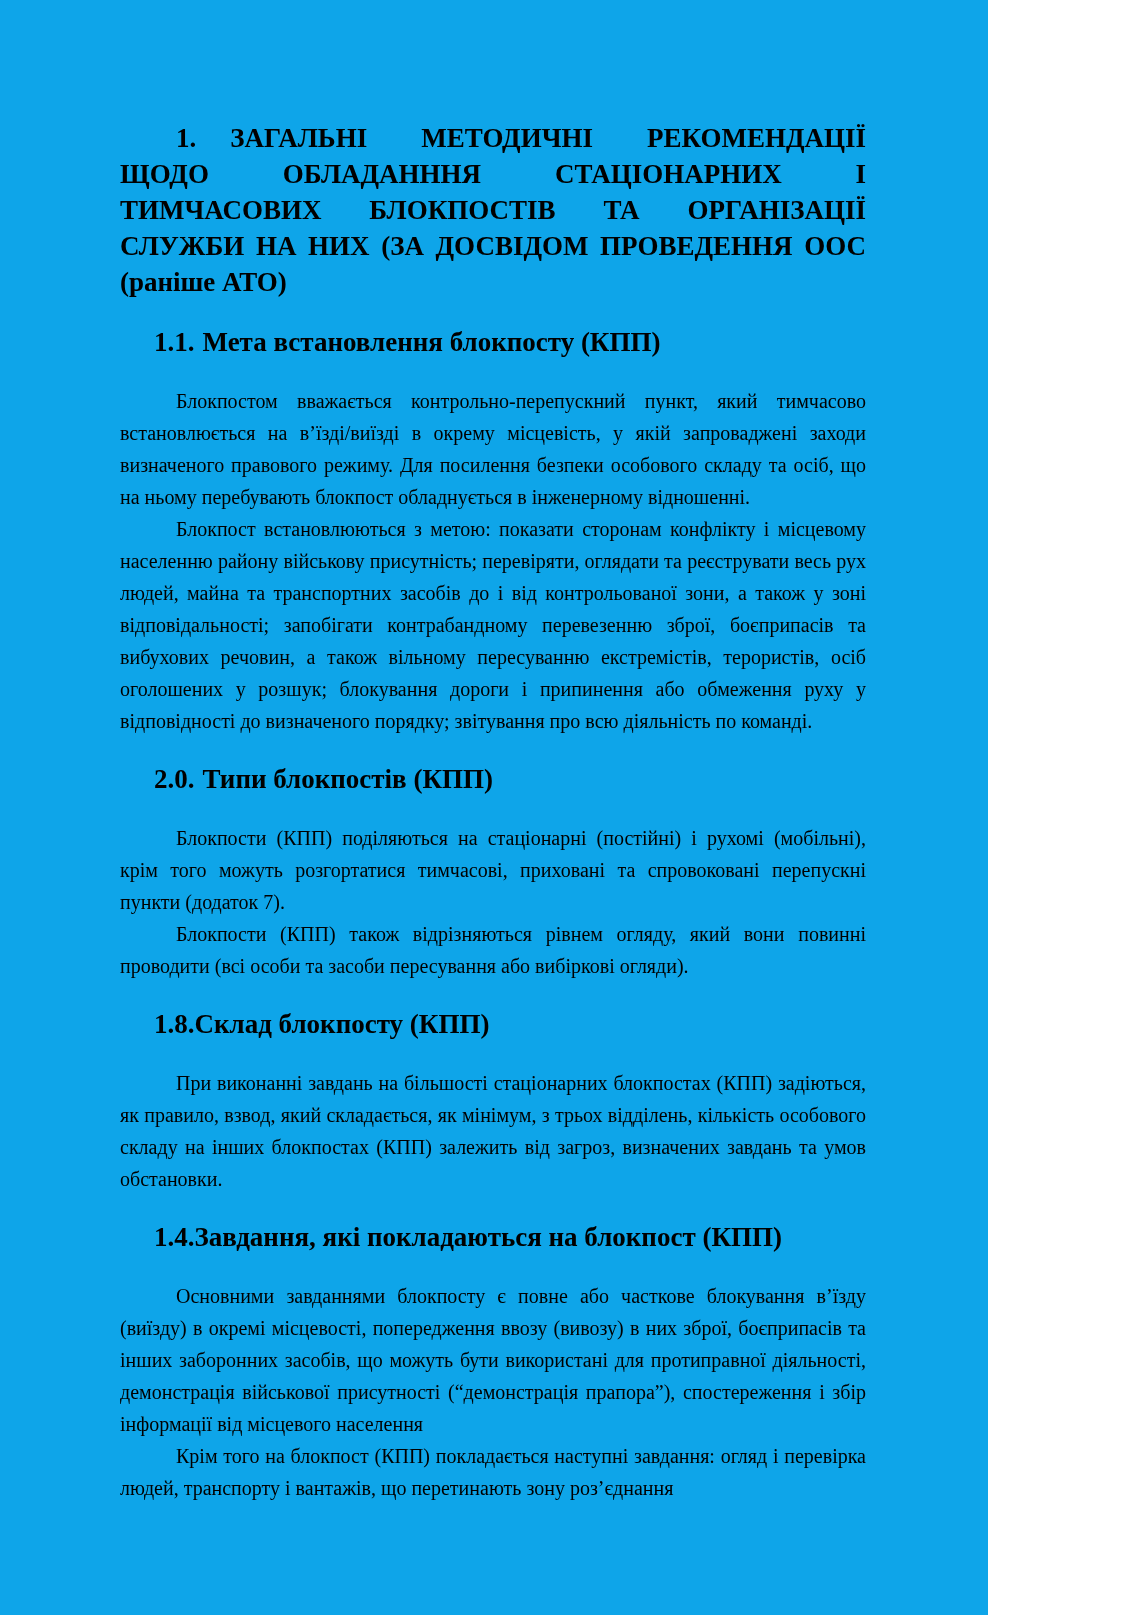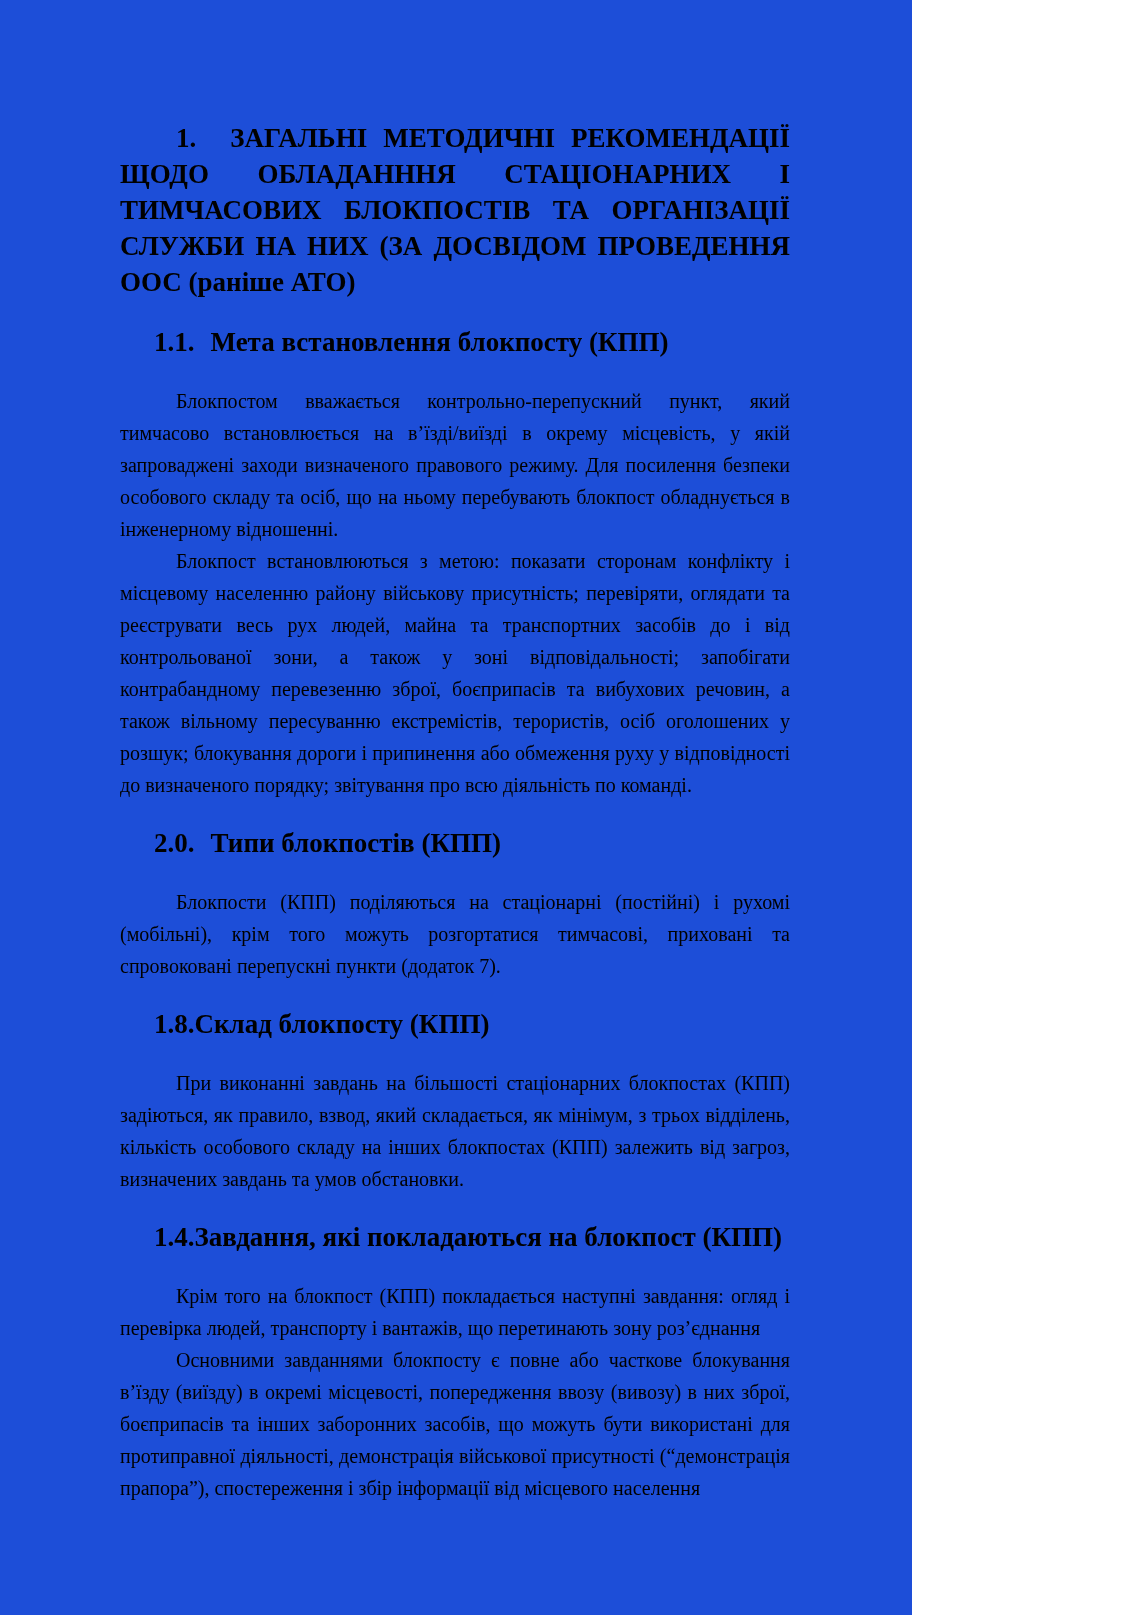--- a/index.html
+++ b/index.html
@@ -9,24 +9,24 @@
   }
   body {
     width: 1142px;
     height: 1615px;
     overflow: hidden;
     font-family: "Liberation Serif", serif;
     color: #000000;
   }
   .page {
     box-sizing: border-box;
-    width: 912px;
+    width: 988px;
     height: 1615px;
     padding: 120px 122px 0 120px;
-    background: #1d4ed8;
+    background: #0ea5e9;
   }
   .doc-title {
     margin: 0;
     font-size: 27px;
     font-weight: bold;
     line-height: 36px;
     text-align: justify;
     text-indent: 56px;
   }
   .doc-title .tabgap {
@@ -36,21 +36,21 @@
   h2.section-heading {
     margin: 26px 0 27px 34px;
     font-size: 27px;
     font-weight: bold;
     line-height: 32px;
   }
   h2.section-heading .num {
     display: inline-block;
     text-align: center;
   }
-  h2.section-heading.wide-tab .label { margin-left: 16px; text-align: center; }
+  h2.section-heading.wide-tab .label { margin-left: 8px; text-align: center; }
   h2.section-heading.space-gap .label { }
   p.body-par {
     margin: 0;
     font-size: 20px;
     line-height: 32px;
     text-align: justify;
     text-indent: 56px;
   }
   .section { margin: 0; }
 </style>
@@ -63,26 +63,27 @@
 
   <div class="section">
     <h2 class="section-heading wide-tab"><span class="num">1.1.</span><span class="label">Мета встановлення блокпосту (КПП)</span></h2>
     <p class="body-par">Блокпостом вважається контрольно-перепускний пункт, який тимчасово встановлюється на в’їзді/виїзді в окрему місцевість, у якій запроваджені заходи визначеного правового режиму. Для посилення безпеки особового складу та осіб, що на ньому перебувають блокпост обладнується в інженерному відношенні.</p>
     <p class="body-par">Блокпост встановлюються з метою: показати сторонам конфлікту і місцевому населенню району військову присутність; перевіряти, оглядати та реєструвати весь рух людей, майна та транспортних засобів до і від контрольованої зони, а також у зоні відповідальності; запобігати контрабандному перевезенню зброї, боєприпасів та вибухових речовин, а також вільному пересуванню екстремістів, терористів, осіб оголошених у розшук; блокування дороги і припинення або обмеження руху у відповідності до визначеного порядку; звітування про всю діяльність по команді.</p>
   </div>
 
   <div class="section">
     <h2 class="section-heading wide-tab"><span class="num">2.0.</span><span class="label">Типи блокпостів (КПП)</span></h2>
     <p class="body-par">Блокпости (КПП) поділяються на стаціонарні (постійні) і рухомі (мобільні), крім того можуть розгортатися тимчасові, приховані та спровоковані перепускні пункти (додаток 7).</p>
+    <p class="body-par">Блокпости (КПП) також відрізняються рівнем огляду, який вони повинні проводити (всі особи та засоби пересування або вибіркові огляди).</p>
   </div>
 
   <div class="section">
     <h2 class="section-heading space-gap"><span class="num">1.8.</span><span class="label">Склад блокпосту (КПП)</span></h2>
     <p class="body-par">При виконанні завдань на більшості стаціонарних блокпостах (КПП) задіються, як правило, взвод, який складається, як мінімум, з трьох відділень, кількість особового складу на інших блокпостах (КПП) залежить від загроз, визначених завдань та умов обстановки.</p>
   </div>
 
   <div class="section">
     <h2 class="section-heading space-gap"><span class="num">1.4.</span><span class="label">Завдання, які покладаються на блокпост (КПП)</span></h2>
+    <p class="body-par">Основними завданнями блокпосту є повне або часткове блокування в’їзду (виїзду) в окремі місцевості, попередження ввозу (вивозу) в них зброї, боєприпасів та інших заборонних засобів, що можуть бути використані для протиправної діяльності, демонстрація військової присутності (“демонстрація прапора”), спостереження і збір інформації від місцевого населення</p>
     <p class="body-par">Крім того на блокпост (КПП) покладається наступні завдання: огляд і перевірка людей, транспорту і вантажів, що перетинають зону роз’єднання</p>
-    <p class="body-par">Основними завданнями блокпосту є повне або часткове блокування в’їзду (виїзду) в окремі місцевості, попередження ввозу (вивозу) в них зброї, боєприпасів та інших заборонних засобів, що можуть бути використані для протиправної діяльності, демонстрація військової присутності (“демонстрація прапора”), спостереження і збір інформації від місцевого населення</p>
   </div>
 
 </div>
 
 </body></html>

